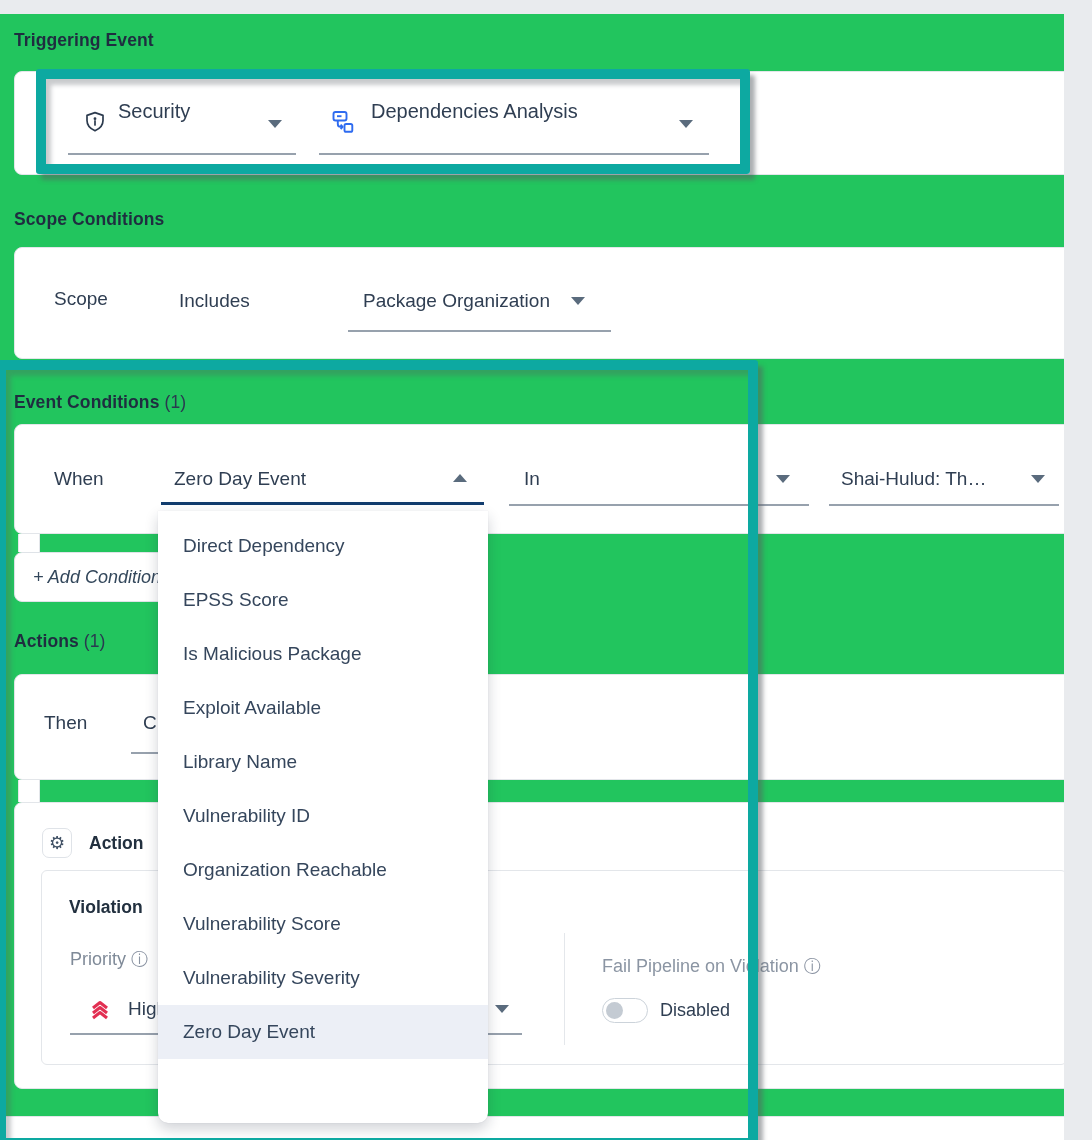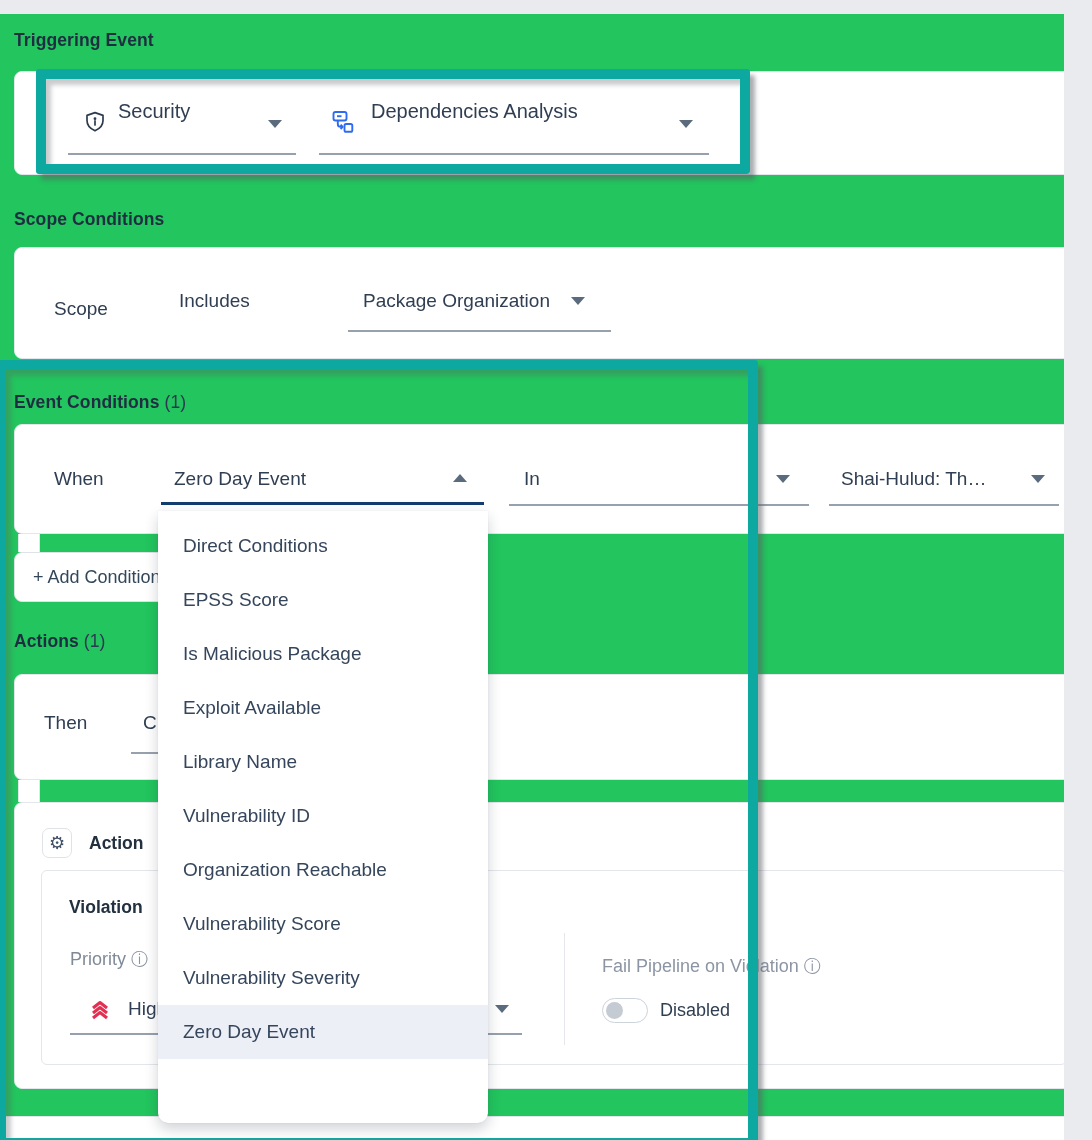--- a/index.html
+++ b/index.html
@@ -32,21 +32,21 @@
   .annotation-box{
     position:absolute;border:10px solid #0da9a1;border-radius:3px;z-index:50;
     box-shadow:5px 6px 4px rgba(88,93,99,.5), inset 5px 6px 4px rgba(88,93,99,.32);
     pointer-events:none;
   }
   .connector{position:absolute;background:#fff;border-left:1px solid #e3e6ea;border-right:1px solid #e3e6ea;box-sizing:border-box;}
   .add-btn{
     position:absolute;left:14px;top:538px;width:176px;height:50px;background:#fff;
     border:1px solid #dfe3e8;border-radius:8px;box-sizing:border-box;
     font-size:18px;color:#33475b;text-align:left;padding:0 0 0 18px;line-height:48px;
-    font-family:inherit;white-space:nowrap;overflow:hidden;cursor:pointer;z-index:5;
+    font-family:inherit;white-space:nowrap;overflow:hidden;cursor:pointer;z-index:5;font-style:italic;
   }
   .menu{
     position:absolute;left:158px;top:497px;width:330px;height:612px;background:#fff;
     border-radius:0 0 10px 10px;z-index:30;
     box-shadow:0 6px 14px rgba(25,35,55,.20), 0 0 1px rgba(25,35,55,.18);
     padding-top:8px;box-sizing:border-box;
   }
   .menu-item{
     height:54px;line-height:54px;padding-left:25px;font-size:19px;color:#35465c;
     white-space:nowrap;cursor:pointer;
@@ -102,21 +102,21 @@
     <span class="dd-value big" style="left:356px;top:28px;">Dependencies Analysis</span>
     <span class="chev down" style="left:664px;top:48px;"></span>
     <div class="underline" style="left:304px;top:81px;width:390px;"></div>
   </div>
 
   <div class="annotation-box" style="left:36px;top:55px;width:694px;height:85px;"></div>
 
   <div class="section-heading" style="top:195px;">Scope Conditions</div>
 
   <div class="card" style="top:233px;height:112px;">
-    <span class="dd-value" style="left:39px;top:50px;">Scope</span>
+    <span class="dd-value" style="left:39px;top:40px;">Scope</span>
     <span class="dd-value" style="left:164px;top:42px;">Includes</span>
     <span class="dd-value" style="left:348px;top:42px;">Package Organization</span>
     <span class="chev down" style="left:556px;top:49px;"></span>
     <div class="underline" style="left:333px;top:82px;width:263px;"></div>
   </div>
 
   <div class="section-heading" style="top:378px;">
     <span>Event Conditions</span>
     <span class="count">(1)</span>
   </div>
@@ -191,21 +191,21 @@
       <div class="toggle" style="left:560px;top:127px;">
         <div class="knob"></div>
       </div>
       <span class="dd-value" style="left:618px;top:129px;font-size:18px;">Disabled</span>
     </div>
   </div>
 
   <div class="bottom-band"></div>
 
   <div class="menu">
-    <div class="menu-item">Direct Conditions</div>
+    <div class="menu-item">Direct Dependency</div>
     <div class="menu-item">EPSS Score</div>
     <div class="menu-item">Is Malicious Package</div>
     <div class="menu-item">Exploit Available</div>
     <div class="menu-item">Library Name</div>
     <div class="menu-item">Vulnerability ID</div>
     <div class="menu-item">Organization Reachable</div>
     <div class="menu-item">Vulnerability Score</div>
     <div class="menu-item">Vulnerability Severity</div>
     <div class="menu-item selected">Zero Day Event</div>
   </div>

